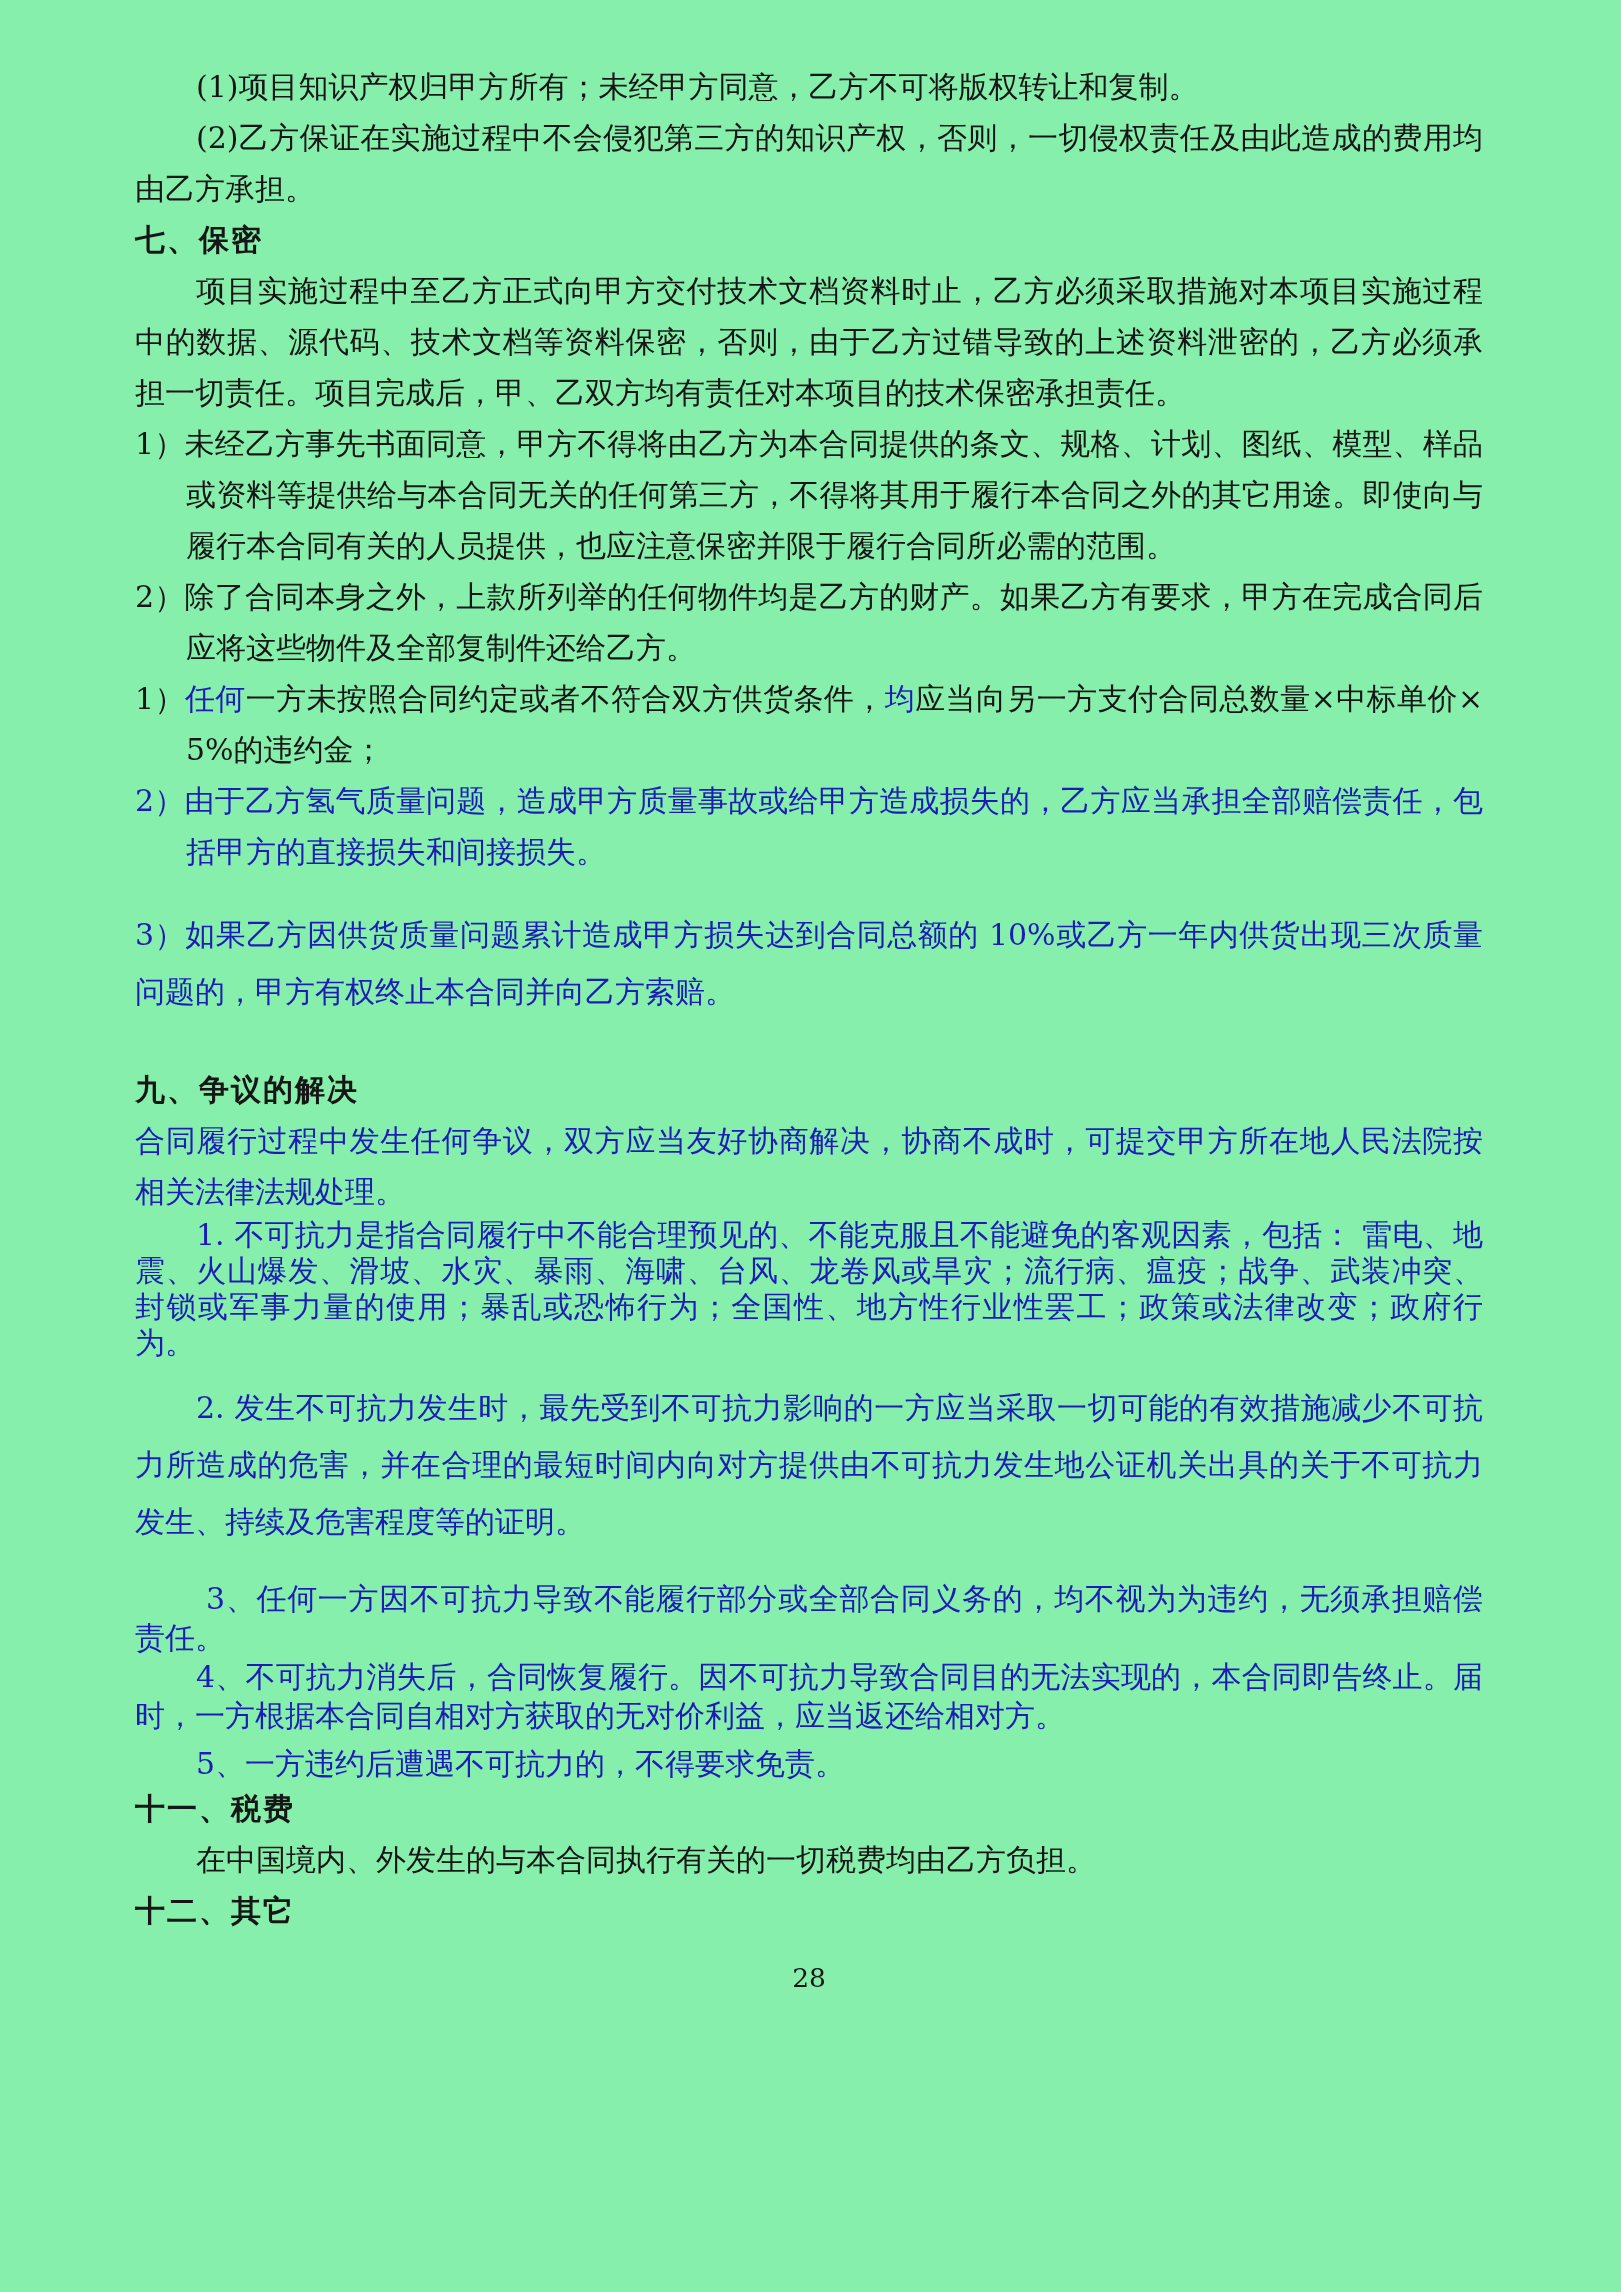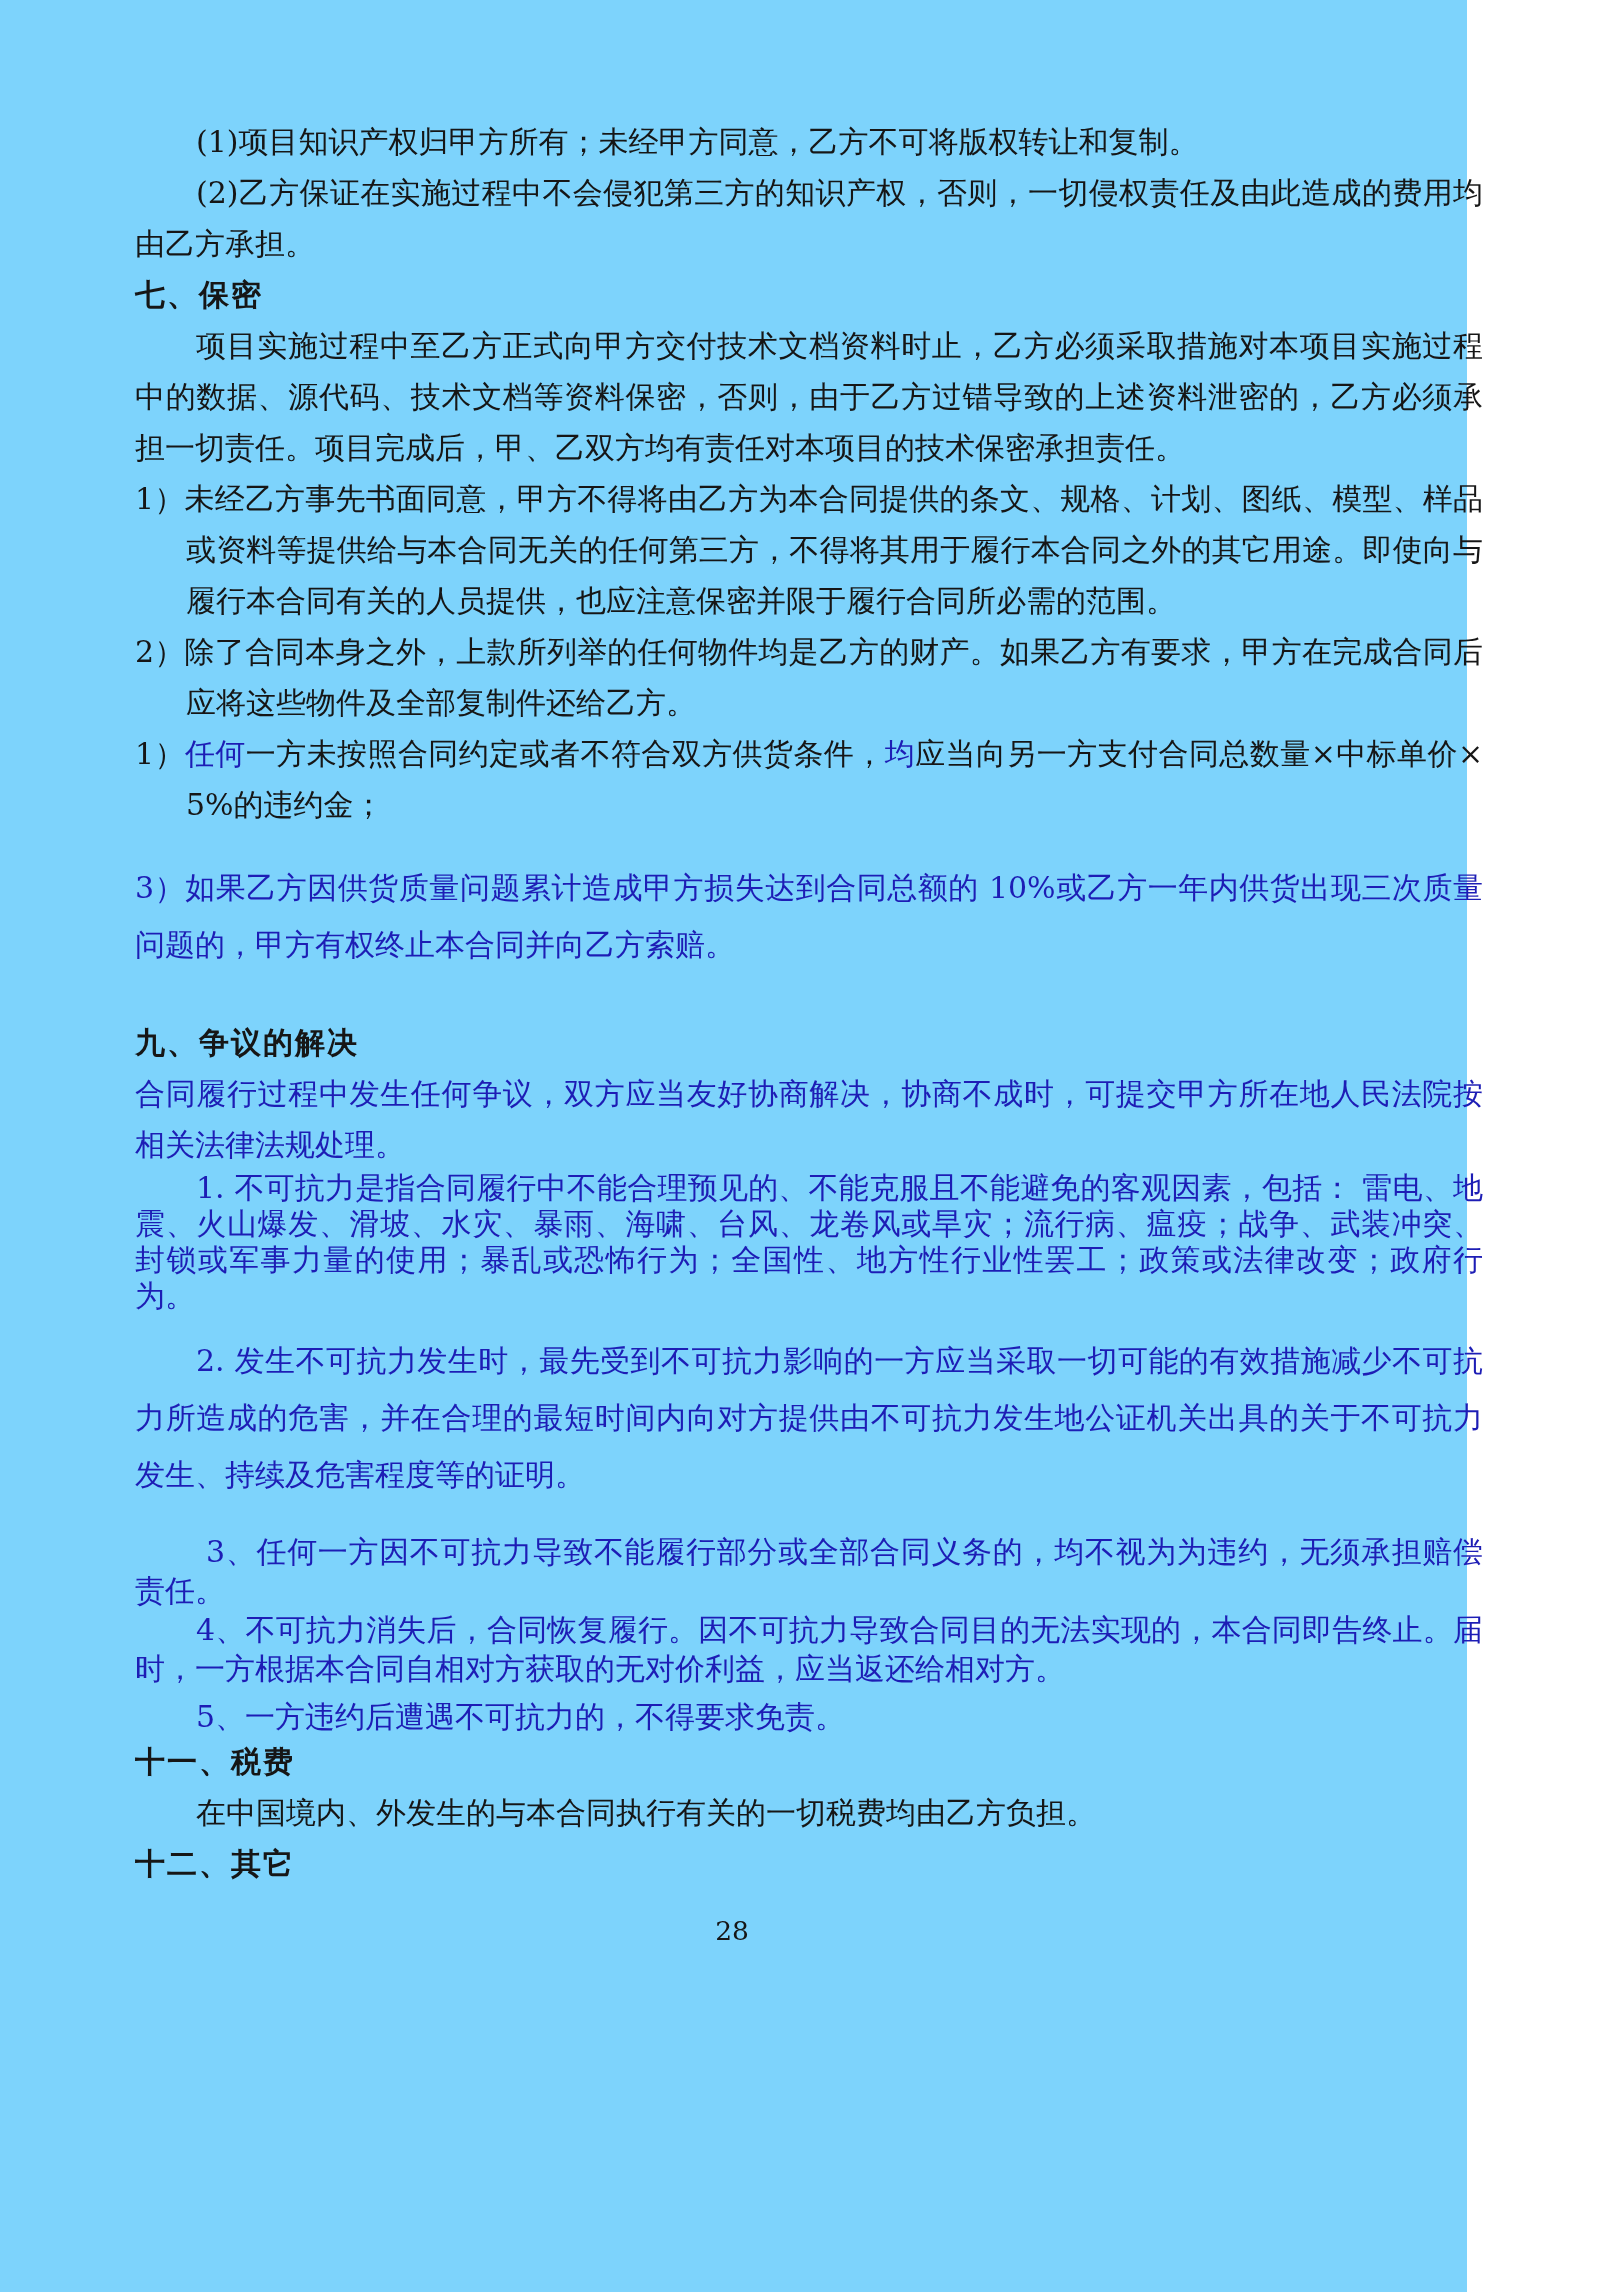--- a/index.html
+++ b/index.html
@@ -5,24 +5,24 @@
   html,body{margin:0;padding:0;}
   body{
     width:1621px;height:2293px;
     background:#ffffff;
     font-family:"DejaVu Serif","Liberation Serif",serif;
     color:#161616;
     overflow:hidden;
   }
   .page{
     position:relative;
-    width:1467px;height:2293px;
-    background:#7dd3fc;
+    width:1621px;height:2293px;
+    background:#86efac;
     box-sizing:border-box;
-    padding:116px 138px 0 135px;
+    padding:61px 138px 0 135px;
   }
   .doc{width:1348px;}
   .blk{
     margin:0;
     font-size:30px;
     line-height:51px;
     text-align:justify;
     word-break:break-all;
   }
   .heading{
@@ -57,20 +57,21 @@
 
 <div class="page">
   <div class="doc">
       <p class="blk indent2"><span style="color: rgb(22, 22, 22);">(1)项目知识产权归甲方所有；未经甲方同意，乙方不可将版权转让和复制。</span></p>
       <p class="blk indent2"><span style="color: rgb(22, 22, 22);">(2)乙方保证在实施过程中不会侵犯第三方的知识产权，否则，一切侵权责任及由此造成的费用均由乙方承担。</span></p>
       <h2 class="blk heading "><span style="color: rgb(22, 22, 22);">七、保密</span></h2>
       <p class="blk indent2"><span style="color: rgb(22, 22, 22);">项目实施过程中至乙方正式向甲方交付技术文档资料时止，乙方必须采取措施对本项目实施过程中的数据、源代码、技术文档等资料保密，否则，由于乙方过错导致的上述资料泄密的，乙方必须承担一切责任。项目完成后，甲、乙双方均有责任对本项目的技术保密承担责任。</span></p>
       <p class="blk item "><span class="marker" style="color: rgb(22, 22, 22);">1）</span><span style="color: rgb(22, 22, 22);">未经乙方事先书面同意，甲方不得将由乙方为本合同提供的条文、规格、计划、图纸、模型、样品或资料等提供给与本合同无关的任何第三方，不得将其用于履行本合同之外的其它用途。即使向与履行本合同有关的人员提供，也应注意保密并限于履行合同所必需的范围。</span></p>
       <p class="blk item "><span class="marker" style="color: rgb(22, 22, 22);">2）</span><span style="color: rgb(22, 22, 22);">除了合同本身之外，上款所列举的任何物件均是乙方的财产。如果乙方有要求，甲方在完成合同后应将这些物件及全部复制件还给乙方。</span></p>
       <p class="blk item "><span class="marker" style="color: rgb(22, 22, 22);">1）</span><span style="color: rgb(29, 29, 181);">任何</span><span style="color: rgb(22, 22, 22);">一方未按照合同约定或者不符合双方供货条件，</span><span style="color: rgb(29, 29, 181);">均</span><span style="color: rgb(22, 22, 22);">应当向另一方支付合同总数量×中标单价×5%的违约金；</span></p>
+      <p class="blk item "><span class="marker" style="color: rgb(29, 29, 181);">2）</span><span style="color: rgb(29, 29, 181);">由于乙方氢气质量问题，造成甲方质量事故或给甲方造成损失的，乙方应当承担全部赔偿责任，包括甲方的直接损失和间接损失。</span></p>
       <p class="blk lh-w sp30"><span style="color: rgb(29, 29, 181);">3）如果乙方因供货质量问题累计造成甲方损失达到合同总额的 10%或乙方一年内供货出现三次质量问题的，甲方有权终止本合同并向乙方索赔。</span></p>
       <h2 class="blk heading sp45"><span style="color: rgb(22, 22, 22);">九、争议的解决</span></h2>
       <p class="blk "><span style="color: rgb(29, 29, 181);">合同履行过程中发生任何争议，双方应当友好协商解决，协商不成时，可提交甲方所在地人民法院按相关法律法规处理。</span></p>
       <p class="blk indent2 lh-t"><span style="color: rgb(29, 29, 181);">1. 不可抗力是指合同履行中不能合理预见的、不能克服且不能避免的客观因素，包括： 雷电、地震、火山爆发、滑坡、水灾、暴雨、海啸、台风、龙卷风或旱灾；流行病、瘟疫；战争、武装冲突、封锁或军事力量的使用；暴乱或恐怖行为；全国性、地方性行业性罢工；政策或法律改变；政府行为。</span></p>
       <p class="blk indent2 lh-w sp18"><span style="color: rgb(29, 29, 181);">2. 发生不可抗力发生时，最先受到不可抗力影响的一方应当采取一切可能的有效措施减少不可抗力所造成的危害，并在合理的最短时间内向对方提供由不可抗力发生地公证机关出具的关于不可抗力发生、持续及危害程度等的证明。</span></p>
       <p class="blk indent3 lh-m sp30"><span style="color: rgb(29, 29, 181);">3、任何一方因不可抗力导致不能履行部分或全部合同义务的，均不视为为违约，无须承担赔偿责任。</span></p>
       <p class="blk indent2 lh-m"><span style="color: rgb(29, 29, 181);">4、不可抗力消失后，合同恢复履行。因不可抗力导致合同目的无法实现的，本合同即告终止。届时，一方根据本合同自相对方获取的无对价利益，应当返还给相对方。</span></p>
       <p class="blk indent2 lh-m sp15"><span style="color: rgb(29, 29, 181);">5、一方违约后遭遇不可抗力的，不得要求免责。</span></p>
       <h2 class="blk heading "><span style="color: rgb(22, 22, 22);">十一、税费</span></h2>
       <p class="blk indent2"><span style="color: rgb(22, 22, 22);">在中国境内、外发生的与本合同执行有关的一切税费均由乙方负担。</span></p>

